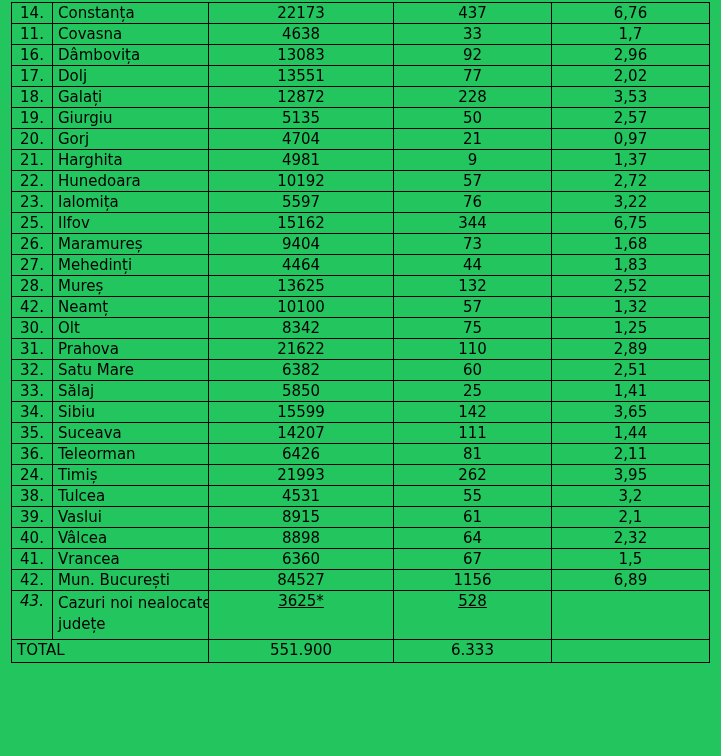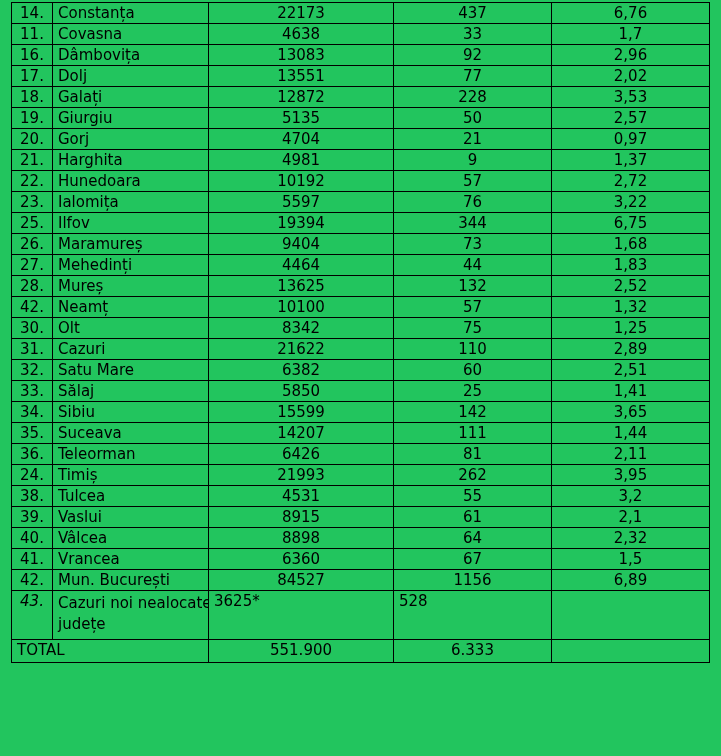--- a/index.html
+++ b/index.html
@@ -71,22 +71,23 @@
     padding-left: 7px;
     padding-right: 6px;
     line-height: 1.42;
   }
   td.name-just .lastline {
     display: block;
     text-align: center;
     text-align-last: left;
   }
   tr.row-extra td.num-top {
-    text-align: left;
+    text-align: center;
     vertical-align: top;
+    text-decoration: underline;
   }
 
   
   tr.row-total td {
     height: 22px;
   }
   td.total-label {
     text-align: left;
     padding-left: 12px;
     margin-left: 28px;
@@ -173,21 +174,21 @@
       <tr>
         <td class="idx">23.</td>
         <td class="name">Ialomița</td>
         <td class="num">5597</td>
         <td class="num">76</td>
         <td class="num">3,22</td>
       </tr>
       <tr>
         <td class="idx">25.</td>
         <td class="name">Ilfov</td>
-        <td class="num">19394</td>
+        <td class="num">15162</td>
         <td class="num">344</td>
         <td class="num">6,75</td>
       </tr>
       <tr>
         <td class="idx">26.</td>
         <td class="name">Maramureș</td>
         <td class="num">9404</td>
         <td class="num">73</td>
         <td class="num">1,68</td>
       </tr>
@@ -214,21 +215,21 @@
       </tr>
       <tr>
         <td class="idx">30.</td>
         <td class="name">Olt</td>
         <td class="num">8342</td>
         <td class="num">75</td>
         <td class="num">1,25</td>
       </tr>
       <tr>
         <td class="idx">31.</td>
-        <td class="name">Cazuri</td>
+        <td class="name">Prahova</td>
         <td class="num">21622</td>
         <td class="num">110</td>
         <td class="num">2,89</td>
       </tr>
       <tr>
         <td class="idx">32.</td>
         <td class="name">Satu Mare</td>
         <td class="num">6382</td>
         <td class="num">60</td>
         <td class="num">2,51</td>

